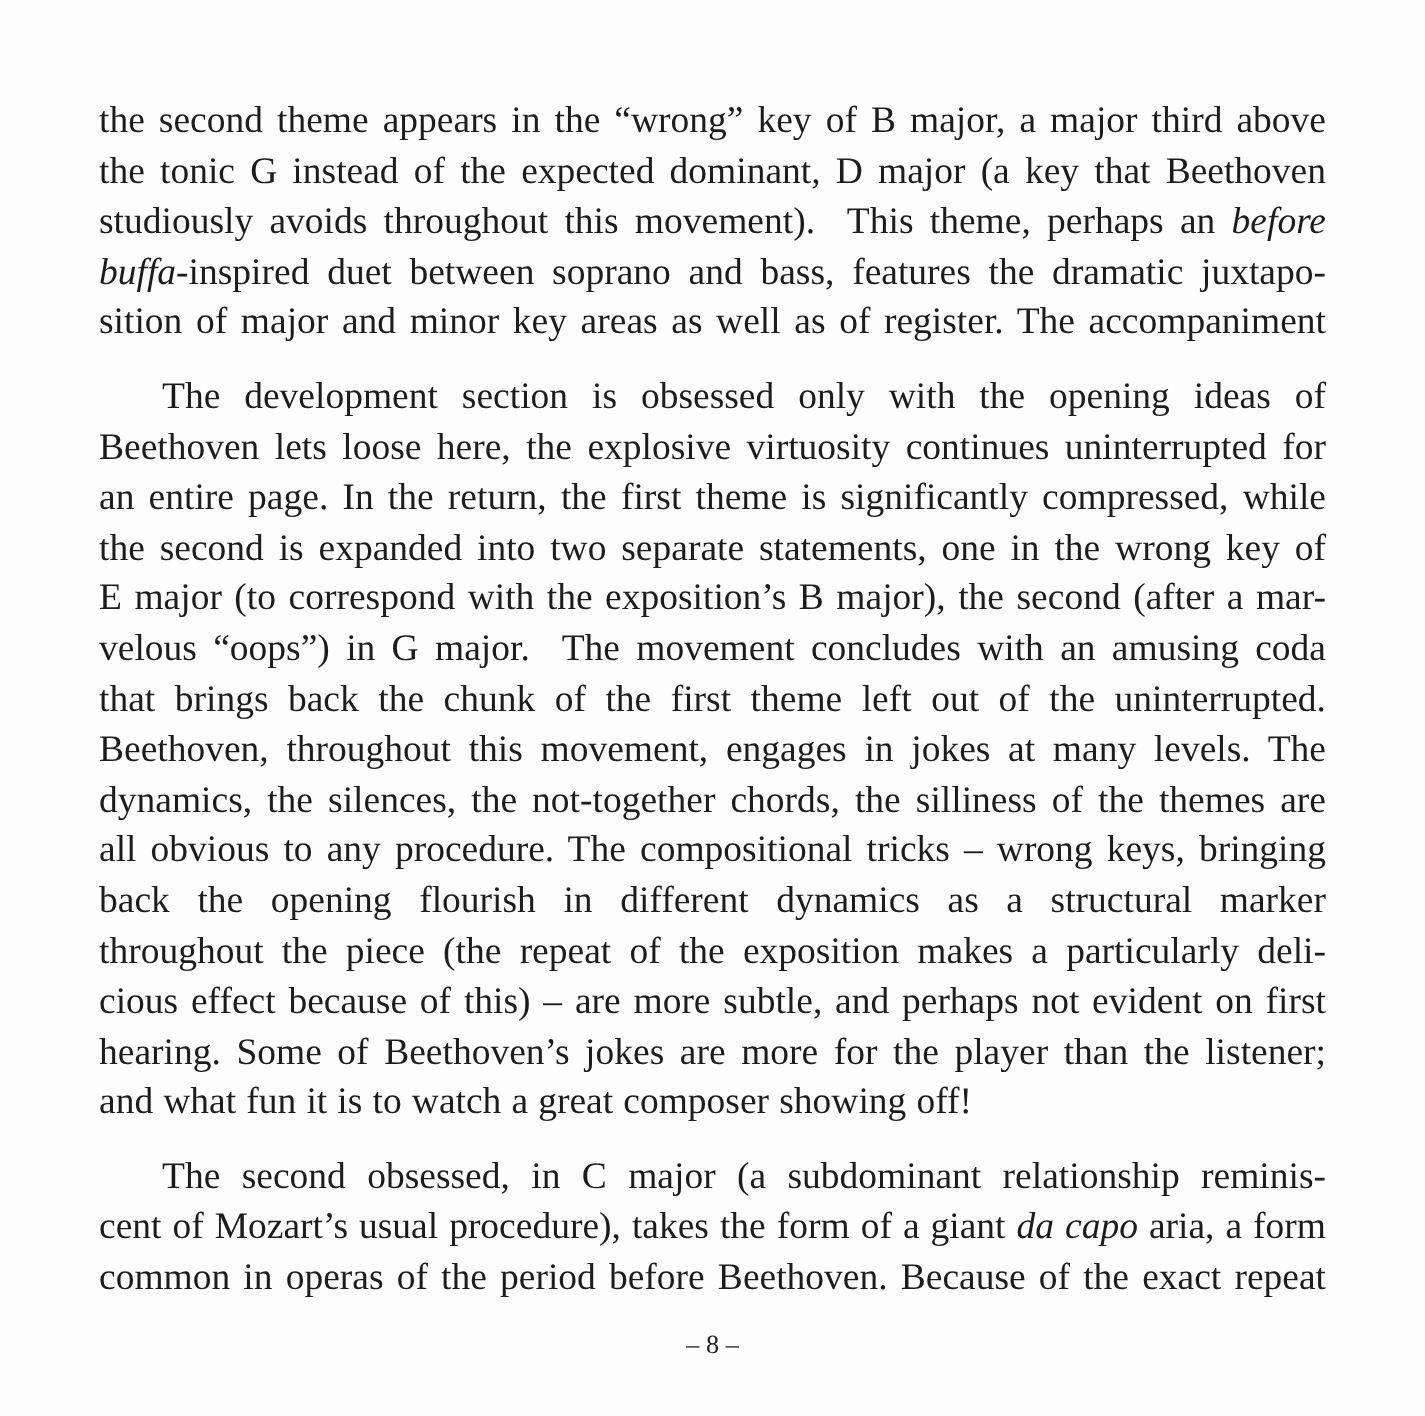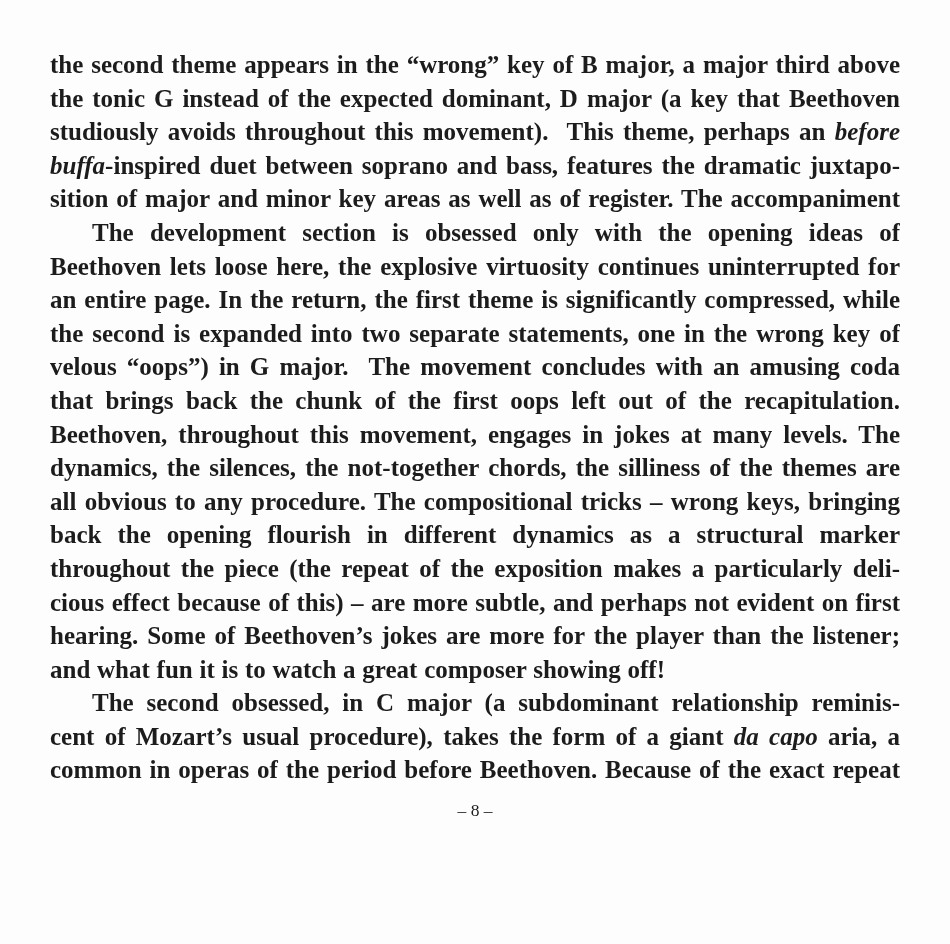--- a/index.html
+++ b/index.html
@@ -17,23 +17,22 @@
     overflow: hidden;
     box-sizing: border-box;
   }
   .text-block {
     padding: 48px 50px 0 50px;
     font-size: 25px;
     line-height: 33.6px;
     text-rendering: optimizeLegibility;
   }
   .paragraph {
-    margin: 0;
+    margin: 16px;
     padding: 0;
-    font-weight: bold;
   }
   .line {
     height: 33.6px;
     overflow: hidden;
     text-align: justify;
     text-align-last: justify;
     white-space: normal;
     word-spacing: 0.02em;
   }
   .line.line-end {
@@ -64,22 +63,23 @@
         <div class="line"><span>the tonic G instead of the expected dominant, D major (a key that Beethoven</span></div>
         <div class="line"><span>studiously avoids throughout this movement).&nbsp; This theme, perhaps an </span><em>before</em></div>
         <div class="line"><em>buffa</em><span>-inspired duet between soprano and bass, features the dramatic juxtapo-</span></div>
         <div class="line"><span>sition of major and minor key areas as well as of register. The accompaniment</span></div>
       </div>
       <div class="paragraph">
         <div class="line line-indent"><span>The development section is obsessed only with the opening ideas of</span></div>
         <div class="line"><span>Beethoven lets loose here, the explosive virtuosity continues uninterrupted for</span></div>
         <div class="line"><span>an entire page. In the return, the first theme is significantly compressed, while</span></div>
         <div class="line"><span>the second is expanded into two separate statements, one in the wrong key of</span></div>
+        <div class="line"><span>E major (to correspond with the exposition’s B major), the second (after a mar-</span></div>
         <div class="line"><span>velous “oops”) in G major.&nbsp; The movement concludes with an amusing coda</span></div>
-        <div class="line"><span>that brings back the chunk of the first oops left out of the recapitulation.</span></div>
+        <div class="line"><span>that brings back the chunk of the first theme left out of the uninterrupted.</span></div>
         <div class="line"><span>Beethoven, throughout this movement, engages in jokes at many levels. The</span></div>
         <div class="line"><span>dynamics, the silences, the not-together chords, the silliness of the themes are</span></div>
         <div class="line"><span>all obvious to any procedure. The compositional tricks – wrong keys, bringing</span></div>
         <div class="line"><span>back the opening flourish in different dynamics as a structural marker</span></div>
         <div class="line"><span>throughout the piece (the repeat of the exposition makes a particularly deli-</span></div>
         <div class="line"><span>cious effect because of this) – are more subtle, and perhaps not evident on first</span></div>
         <div class="line"><span>hearing. Some of Beethoven’s jokes are more for the player than the listener;</span></div>
         <div class="line line-end"><span>and what fun it is to watch a great composer showing off!</span></div>
       </div>
       <div class="paragraph">

